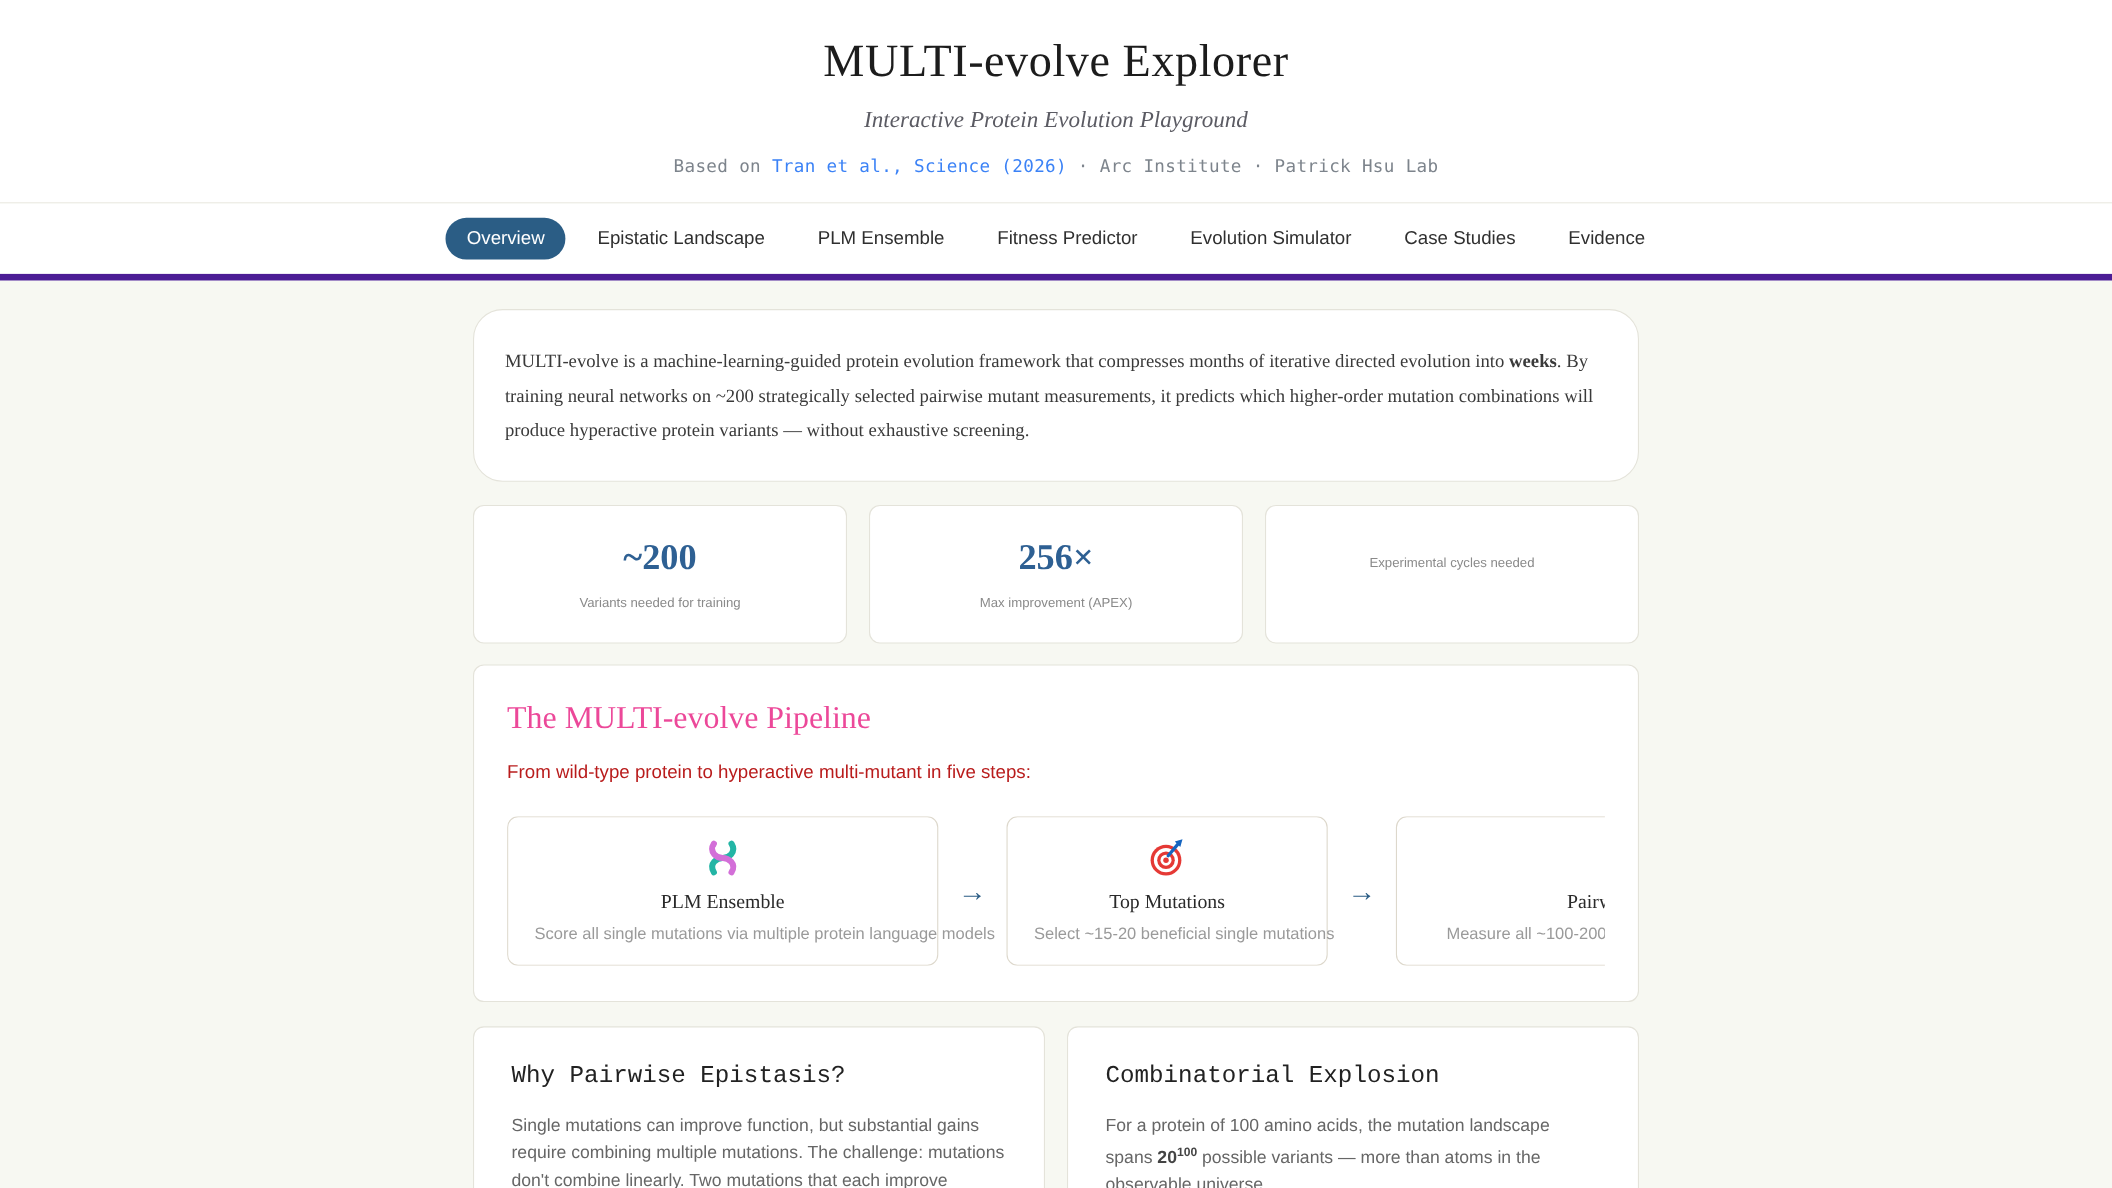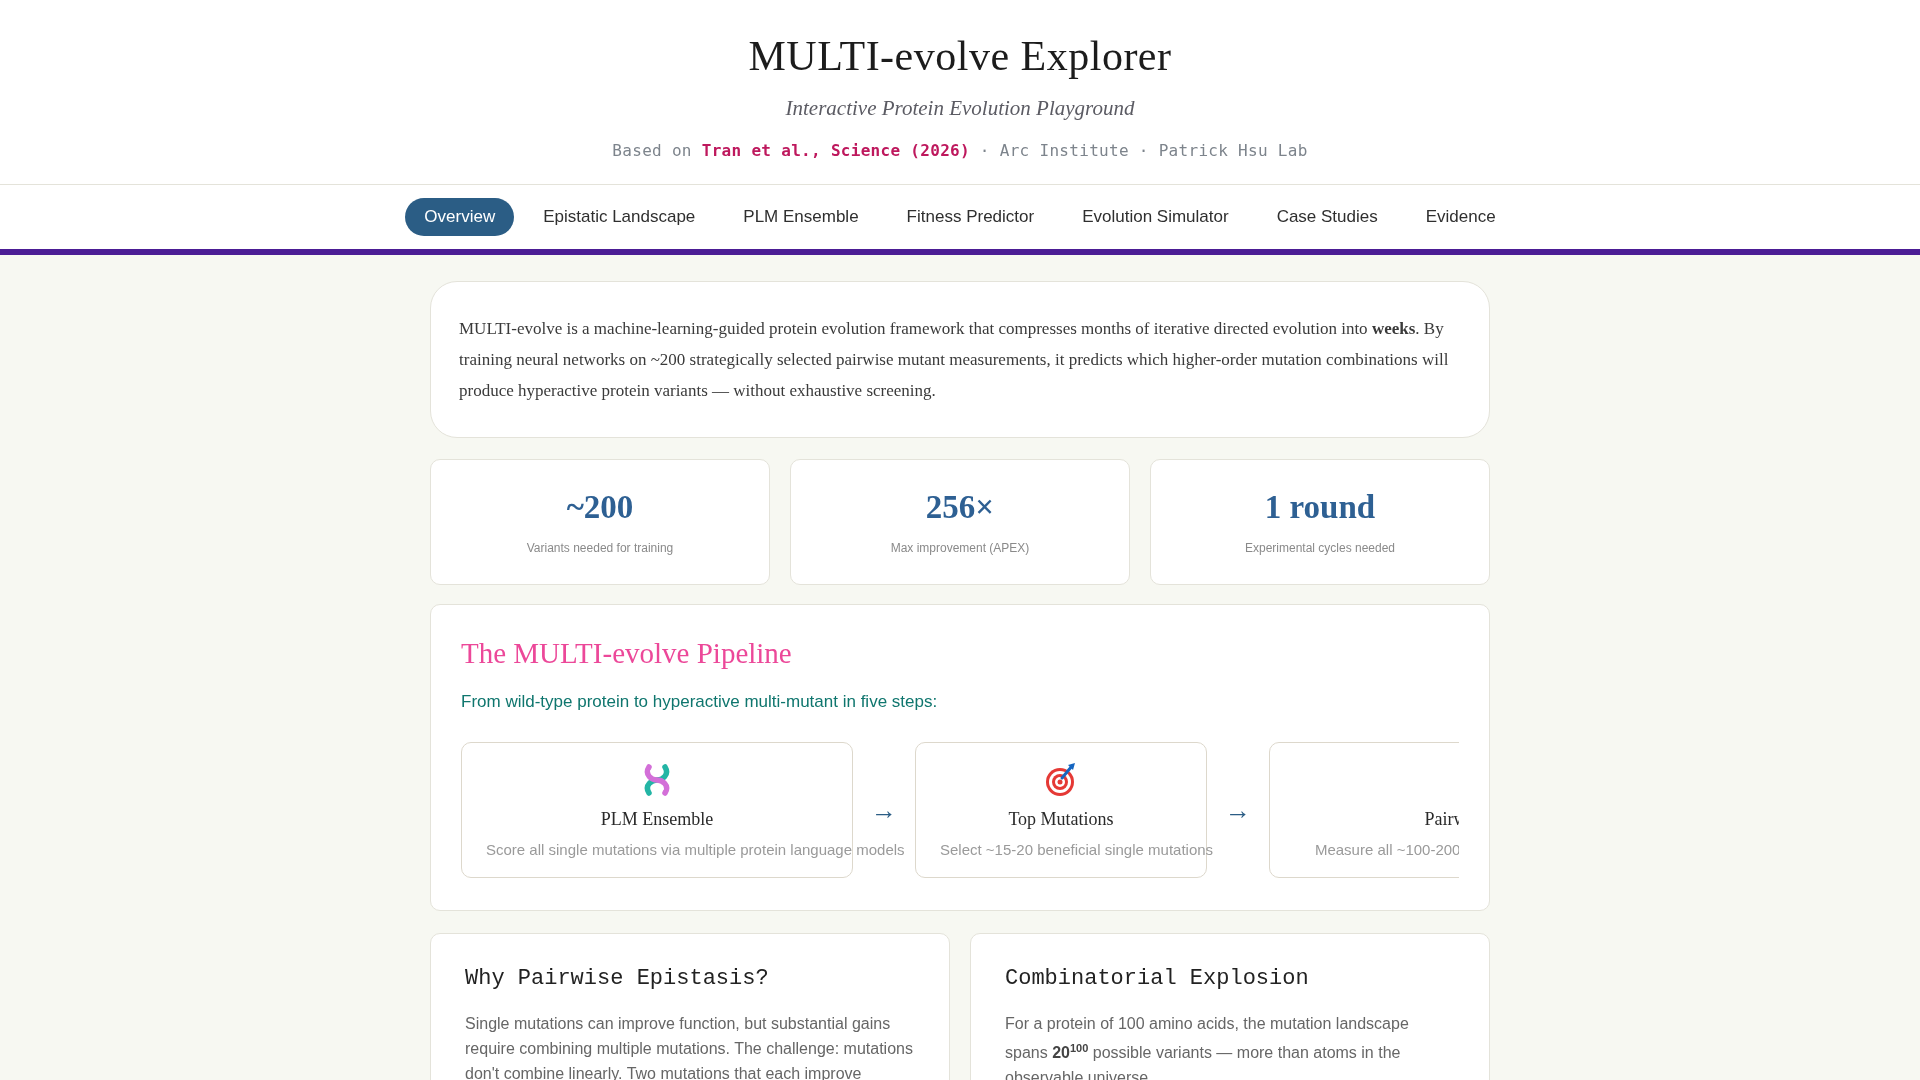--- a/index.html
+++ b/index.html
@@ -32,22 +32,22 @@
     margin-top: 16px;
   }
   .citation-line {
     font-family: "DejaVu Sans Mono", "Liberation Mono", monospace;
     font-size: 16px;
     color: #7d848c;
     margin-top: 20px;
     letter-spacing: 0.3px;
   }
   .citation-link {
-    color: #be185d;
-    font-weight: bold;
+    color: #3b82f6;
+    font-weight: normal;
     text-decoration: none;
     cursor: pointer;
     text-align: center;
   }
 
   
   .main-nav {
     background: #ffffff;
     border-bottom: 6px solid #4c1d95;
     display: flex;
@@ -125,21 +125,21 @@
   }
   .pipeline-title {
     font-family: "Liberation Serif", "DejaVu Serif", serif;
     font-size: 29px;
     font-weight: 400;
     color: #ec4899;
     margin-bottom: 22px;
   }
   .pipeline-subtitle {
     font-size: 17px;
-    color: #0f766e;
+    color: #b91c1c;
     margin-bottom: 30px;
   }
   .pipeline-row {
     display: flex;
     align-items: center;
     gap: 18px;
     overflow: hidden;
     height: 136px;
   }
   .pipeline-step {
@@ -224,21 +224,20 @@
   <section class="stats-row">
     <div class="card stat-card">
       <div class="stat-value">~200</div>
       <div class="stat-label">Variants needed for training</div>
     </div>
     <div class="card stat-card">
       <div class="stat-value">256×</div>
       <div class="stat-label">Max improvement (APEX)</div>
     </div>
     <div class="card stat-card">
-      <div class="stat-value">1 round</div>
       <div class="stat-label">Experimental cycles needed</div>
     </div>
   </section>
 
   <section class="card pipeline-card">
     <h2 class="pipeline-title">The MULTI-evolve Pipeline</h2>
     <div class="pipeline-subtitle">From wild-type protein to hyperactive multi-mutant in five steps:</div>
     <div class="pipeline-row">
 
       <div class="pipeline-step step-w1">

